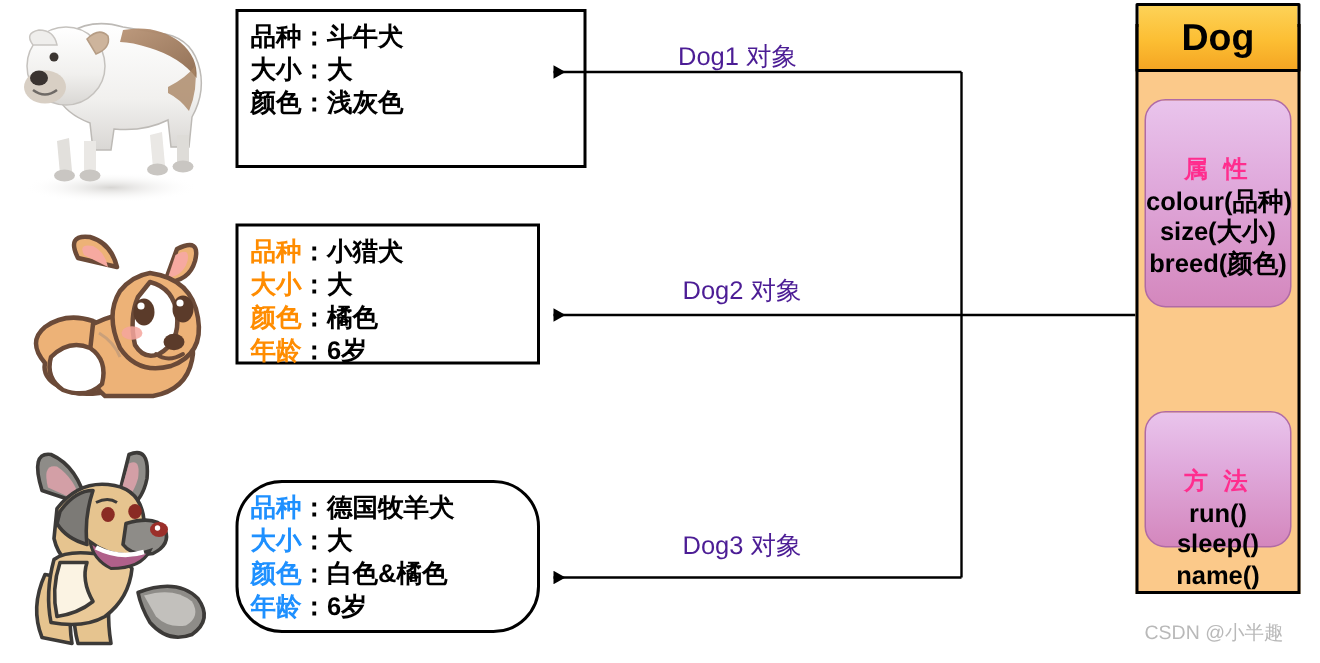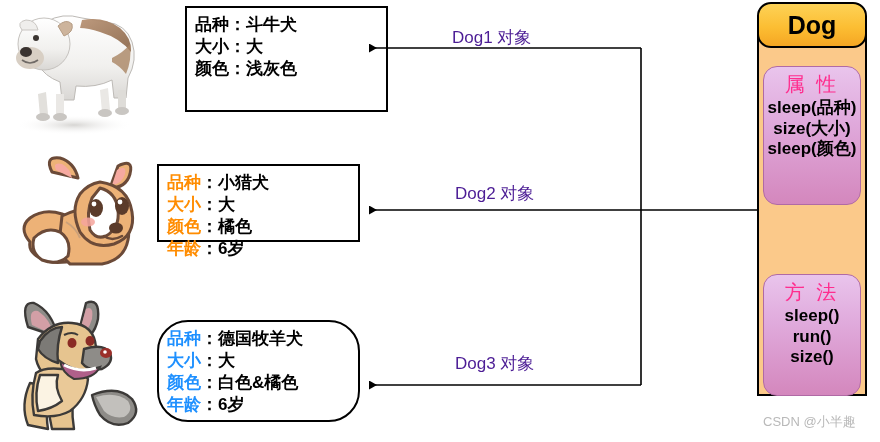--- a/index.html
+++ b/index.html
@@ -26,22 +26,22 @@
   .dog-img svg { display: block; width: 100%; height: 100%; }
 
   
   .obj-box {
     position: absolute;
     border: 2px solid #000000;
     background: #ffffff;
     box-sizing: border-box;
     padding: 6px 0 0 8px;
   }
-  #obj-box-1 { left: 157px; top: 6px;   width: 203px; height: 106px; margin-left: 28px; }
-  #obj-box-2 { left: 157px; top: 164px; width: 203px; height: 78px; }
+  #obj-box-1 { left: 157px; top: 6px;   width: 234px; height: 106px; }
+  #obj-box-2 { left: 157px; top: 149px; width: 203px; height: 94px; }
   #obj-box-3 { left: 157px; top: 320px; width: 203px; height: 102px; border-radius: 31px; }
 
   .attr-line {
     display: block;
     white-space: nowrap;
     line-height: 1.30;
     font-size: 17px;
     font-weight: bold;
   }
   .attr-key { font-weight: bold; }
@@ -85,50 +85,51 @@
     box-sizing: border-box;
   }
   #class-title {
     position: absolute;
     left: -2px;
     top: -16px;
     width: 110px;
     height: 46px;
     box-sizing: border-box;
     border: 2px solid #000000;
-    border-radius: 14px;
+    border-radius: 1px;
     background: linear-gradient(180deg, #fdd257 0%, #fcbe33 55%, #f5a623 100%);
     display: flex;
     align-items: center;
     justify-content: center;
     font-size: 25px;
     font-weight: bold;
     color: #000000;
   }
   .class-section {
     position: absolute;
     left: 4px;
     width: 98px;
     box-sizing: border-box;
     border: 1px solid #b06aa5;
     border-radius: 14px;
     background: linear-gradient(180deg, #e9c4ec 0%, #e0aadc 40%, #d487bd 100%);
     text-align: center;
     padding-top: 4px;
   }
   #attributes-section { top: 48px;  height: 139px; }
-  #methods-section    { top: 256px; height: 122px; }
+  #methods-section    { top: 256px; height: 91px; }
 
   .section-heading {
     display: block;
-    font-size: 20px;
-    font-weight: normal;
+    font-size: 16px;
+    font-weight: bold;
     color: #ff2d8e;
     letter-spacing: 3px;
     line-height: 1.35;
+    margin-top: 32px;
   }
   .section-item {
     display: block;
     font-size: 17px;
     font-weight: bold;
     color: #000000;
     line-height: 1.22;
     white-space: nowrap;
   }
 
@@ -299,26 +300,26 @@
 
 <span class="arrow-label" id="arrow-label-1">Dog1 对象</span>
 <span class="arrow-label" id="arrow-label-2">Dog2 对象</span>
 <span class="arrow-label" id="arrow-label-3">Dog3 对象</span>
 
 <div id="class-card">
   <div id="class-title">Dog</div>
 
   <div class="class-section" id="attributes-section">
     <span class="section-heading">属 性</span>
-    <span class="section-item">sleep(品种)</span>
+    <span class="section-item">colour(品种)</span>
     <span class="section-item">size(大小)</span>
-    <span class="section-item">sleep(颜色)</span>
+    <span class="section-item">breed(颜色)</span>
   </div>
 
   <div class="class-section" id="methods-section">
     <span class="section-heading">方 法</span>
+    <span class="section-item">run()</span>
     <span class="section-item">sleep()</span>
-    <span class="section-item">run()</span>
-    <span class="section-item">size()</span>
+    <span class="section-item">name()</span>
   </div>
 </div>
 
 <span id="watermark">CSDN @小半趣</span>
 
 </body></html>

